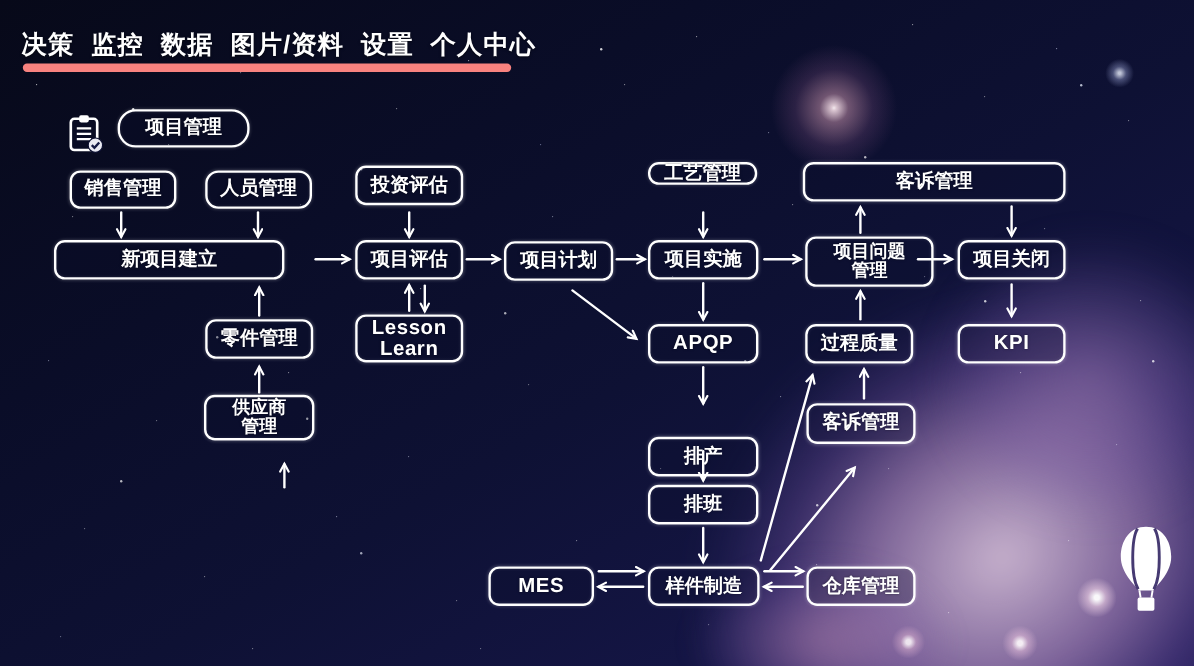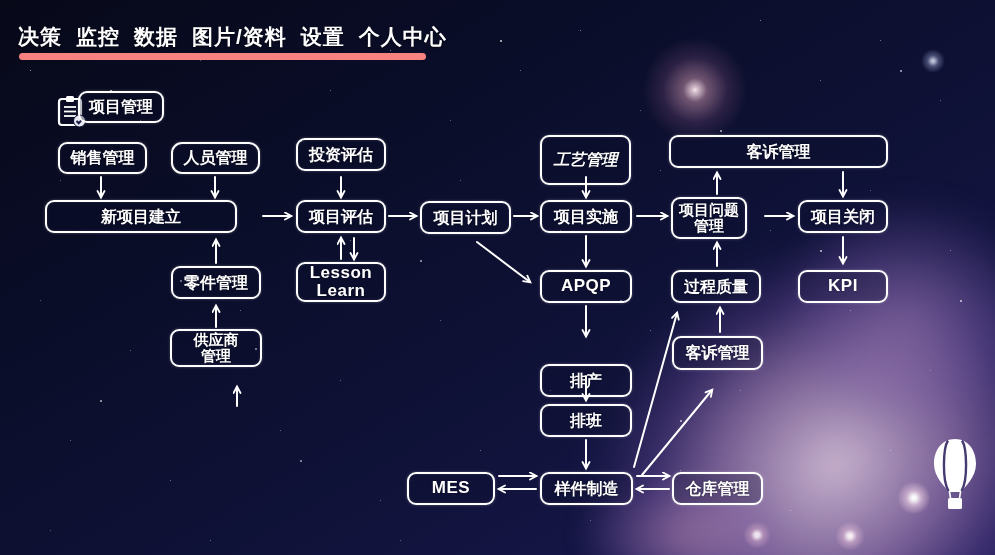--- a/index.html
+++ b/index.html
@@ -107,51 +107,51 @@
     <rect x="4" y="5" width="22" height="26" rx="3" fill="rgba(10,14,40,.5)" stroke="#ffffff" stroke-width="2.2"></rect>
     <rect x="11" y="2" width="8" height="6" rx="1.5" fill="#ffffff"></rect>
     <line x1="9" y1="13" x2="21" y2="13" stroke="#ffffff" stroke-width="1.8"></line>
     <line x1="9" y1="17.5" x2="21" y2="17.5" stroke="#ffffff" stroke-width="1.8"></line>
     <line x1="9" y1="22" x2="21" y2="22" stroke="#ffffff" stroke-width="1.8"></line>
     <circle cx="24.5" cy="27" r="6" fill="#e9e9f2" stroke="#0c1030" stroke-width="1"></circle>
     <path d="M21.5,27 l2.2,2.2 l4-4.4" fill="none" stroke="#151a45" stroke-width="2"></path>
   </svg>
 
   <div>
-      <div class="node" style="left: 78px; top: 91px; width: 86px; height: 32px;">
+      <div class="node" style="left: 98px; top: 91px; width: 110px; height: 32px; border-radius: 15px;">
         <div>项目管理</div>
       </div>
       <div class="node" style="left: 58px; top: 142px; width: 89px; height: 32px;">
         <div>销售管理</div>
       </div>
       <div class="node" style="left: 171px; top: 142px; width: 89px; height: 32px; border-radius: 11px;">
         <div>人员管理</div>
       </div>
       <div class="node" style="left: 296px; top: 138px; width: 90px; height: 33px;">
         <div>投资评估</div>
       </div>
-      <div class="node" style="left: 540px; top: 135px; width: 91px; height: 50px; font-style: italic;">
+      <div class="node" style="left: 540px; top: 135px; width: 91px; height: 19px;">
         <div>工艺管理</div>
       </div>
       <div class="node" style="left: 669px; top: 135px; width: 219px; height: 33px;">
         <div>客诉管理</div>
       </div>
       <div class="node" style="left: 45px; top: 200px; width: 192px; height: 33px;">
         <div>新项目建立</div>
       </div>
       <div class="node" style="left: 296px; top: 200px; width: 90px; height: 33px;">
         <div>项目评估</div>
       </div>
       <div class="node" style="left: 420px; top: 201px; width: 91px; height: 33px;">
         <div>项目计划</div>
       </div>
       <div class="node" style="left: 540px; top: 200px; width: 92px; height: 33px;">
         <div>项目实施</div>
       </div>
-      <div class="node small" style="left: 671px; top: 197px; width: 76px; height: 42px;">
+      <div class="node small" style="left: 671px; top: 197px; width: 107px; height: 42px;">
         <div>项目问题</div>
         <div>管理</div>
       </div>
       <div class="node" style="left: 798px; top: 200px; width: 90px; height: 33px;">
         <div>项目关闭</div>
       </div>
       <div class="node" style="left: 171px; top: 266px; width: 90px; height: 33px;">
         <div>零件管理</div>
       </div>
       <div class="node latin" style="left: 296px; top: 262px; width: 90px; height: 40px;">

